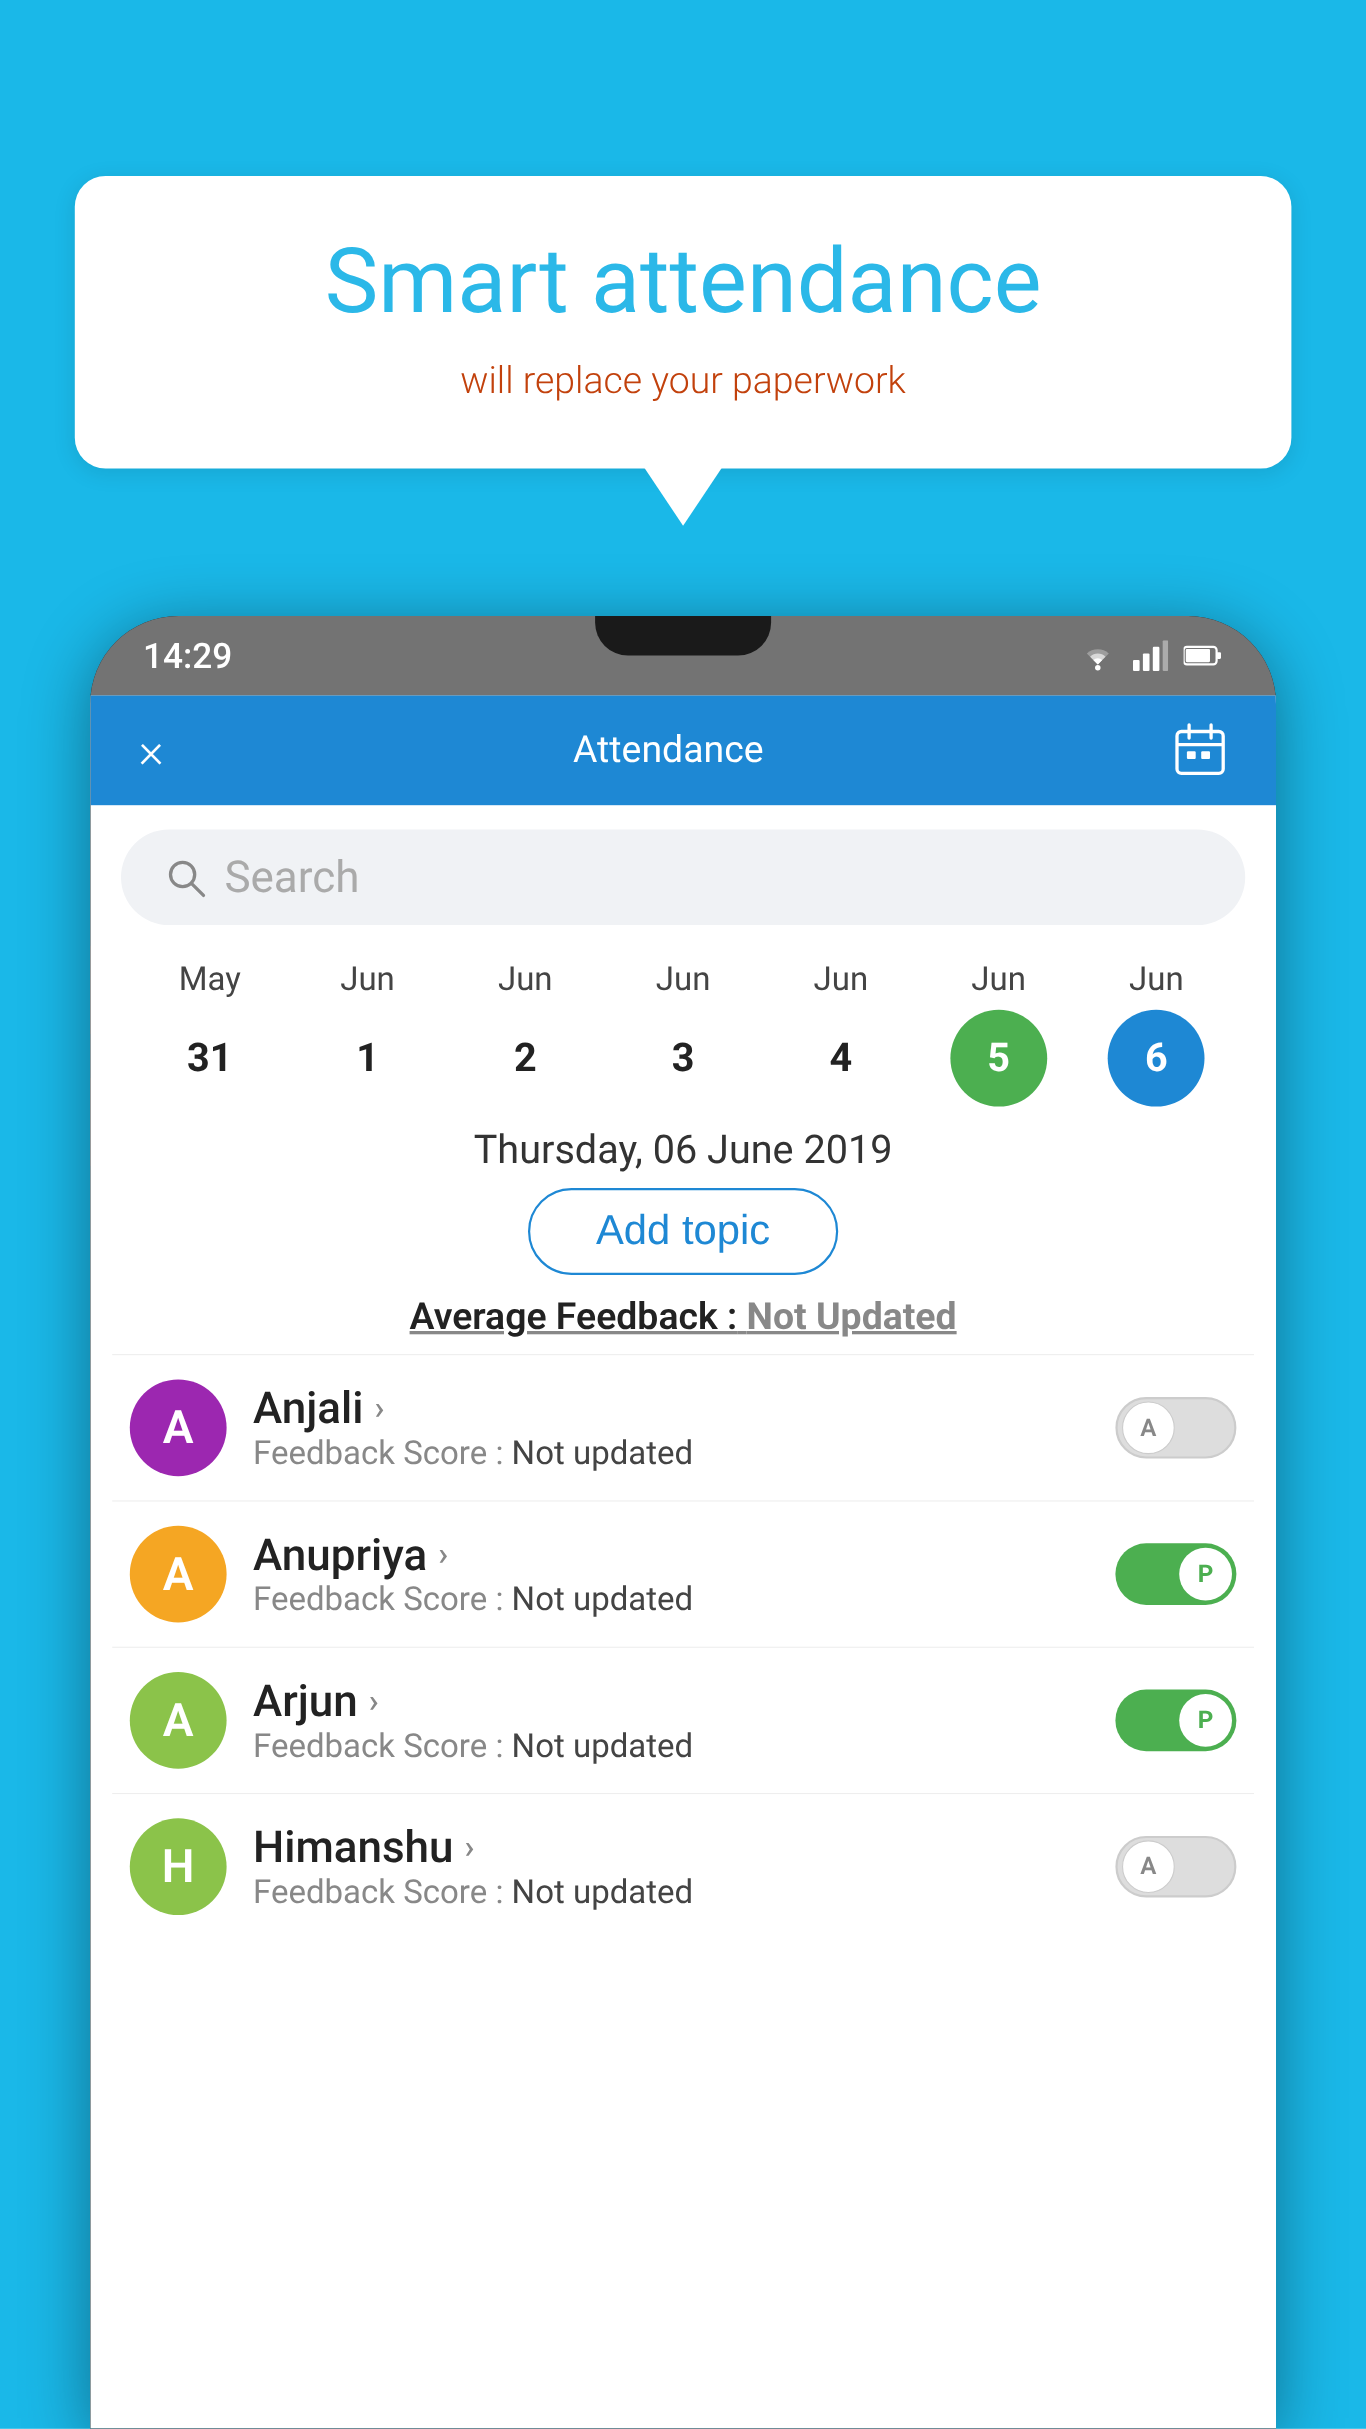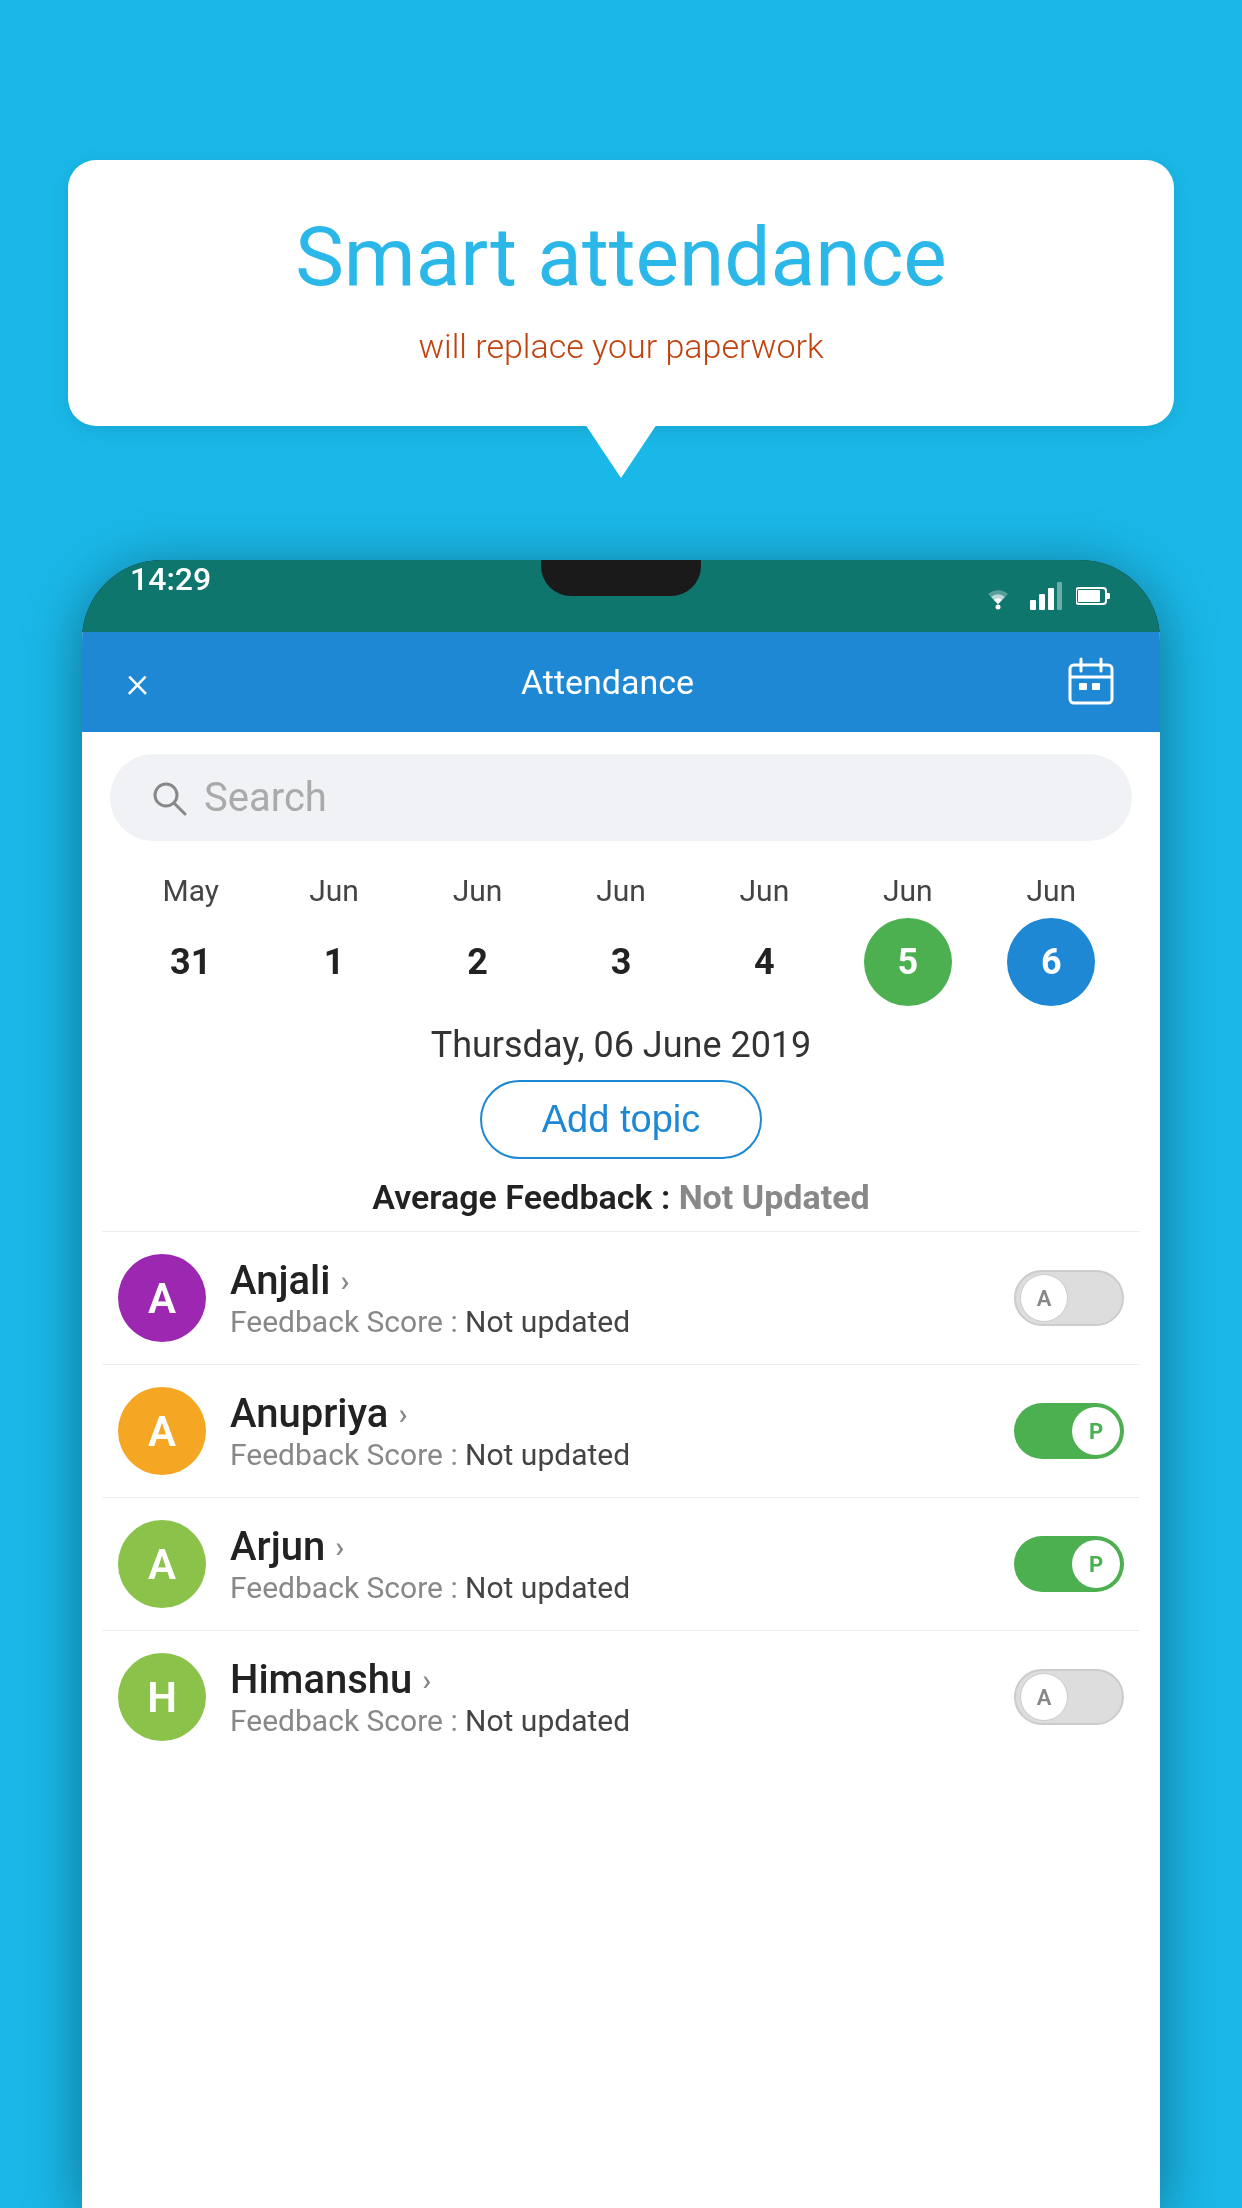--- a/index.html
+++ b/index.html
@@ -79,22 +79,23 @@
       z-index: 10;
     }
 
     
     .status-bar {
       position: absolute;
       top: 0;
       left: 0;
       right: 0;
       height: 72px;
-      background: #0f766e;
-      display: flex;
+      background: #737373;
+      display: flex;
+      align-items: center;
       justify-content: space-between;
       padding: 0 48px;
       z-index: 5;
     }
 
     .status-time {
       color: white;
       font-size: 32px;
       font-weight: 500;
     }
@@ -218,20 +219,21 @@
       text-align: center;
       width: fit-content;
     }
 
     
     .avg-feedback {
       text-align: center;
       color: #888;
       font-size: 34px;
       margin-bottom: 14px;
+      text-decoration: underline;
     }
 
     .avg-feedback span {
       color: #222;
       font-weight: 600;
     }
 
     
     .student-list {
       padding: 0 20px;

